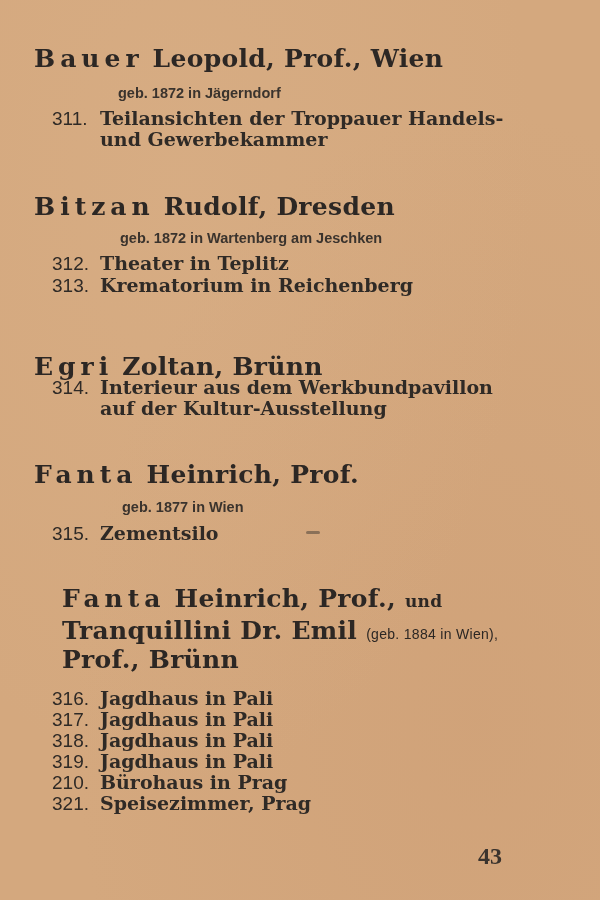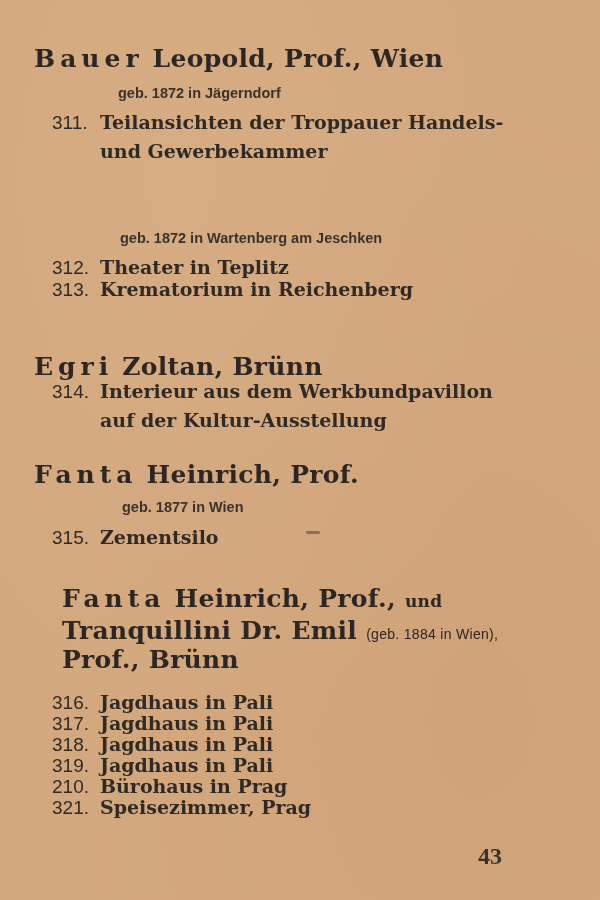--- a/index.html
+++ b/index.html
@@ -34,21 +34,21 @@
       color: #3a332d;
       white-space: nowrap;
     }
     .work {
       position: absolute; left: 52px;
       font-size: 19px;
       font-family: "DejaVu Serif", serif;
       font-weight: bold;
       white-space: nowrap;
       color: #2f2a26;
-      line-height: 28px;
+      line-height: 21px;
     }
     .work .num {
       display: inline-block; width: 48px;
       font-family: "Liberation Sans", sans-serif;
       font-weight: normal;
       font-size: 19px;
     }
     .work .cont { display: block; padding-left: 48px; }
     .pagenum {
       position: absolute; left: 478px; top: 843px;
@@ -67,20 +67,24 @@
   <div class="artist" style="top:44px;">
     <span class="spaced">Bauer</span>
     <span>Leopold, Prof., Wien</span>
   </div>
   <div class="born" style="top:85px; left:118px;">geb. 1872 in Jägerndorf</div>
   <div class="work" style="top:108px;">
     <span class="num">311.</span><span>Teilansichten der Troppauer Handels-</span>
     <span class="cont">und Gewerbekammer</span>
   </div>
 
+  <div class="artist" style="top:192px;">
+    <span class="spaced">Bitzan</span>
+    <span>Rudolf, Dresden</span>
+  </div>
   <div class="born" style="top:230px; left:120px;">geb. 1872 in Wartenberg am Jeschken</div>
   <div class="work" style="top:253px;">
     <span class="num">312.</span><span>Theater in Teplitz</span>
   </div>
   <div class="work" style="top:275px;">
     <span class="num">313.</span><span>Krematorium in Reichenberg</span>
   </div>
 
   <div class="artist" style="top:352px;">
     <span class="spaced">Egri</span>

